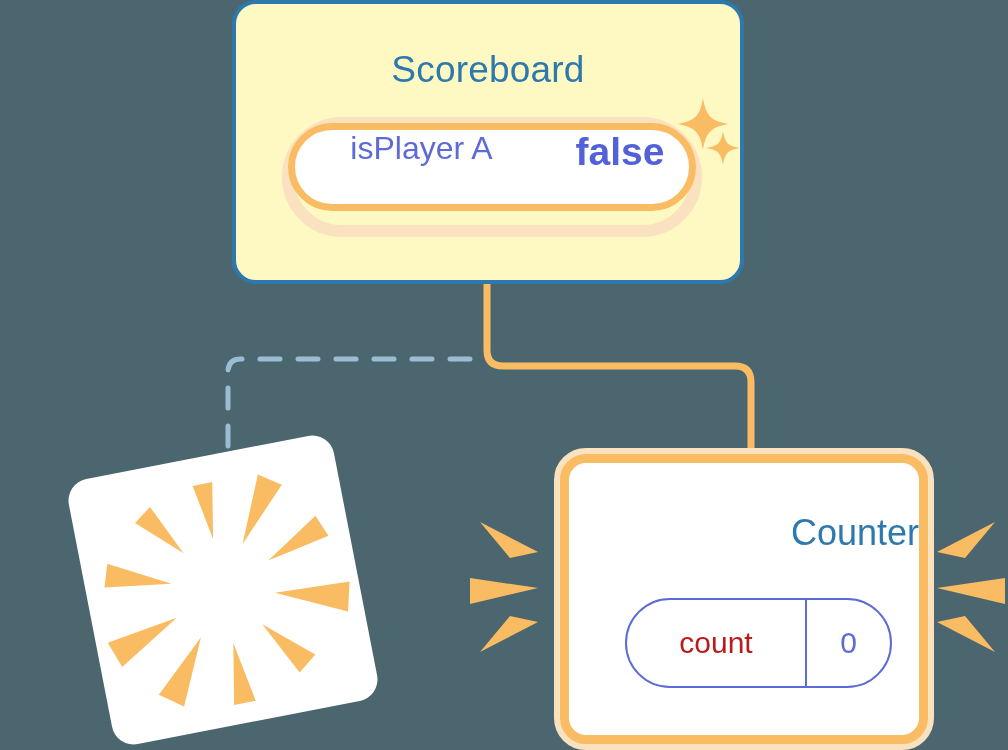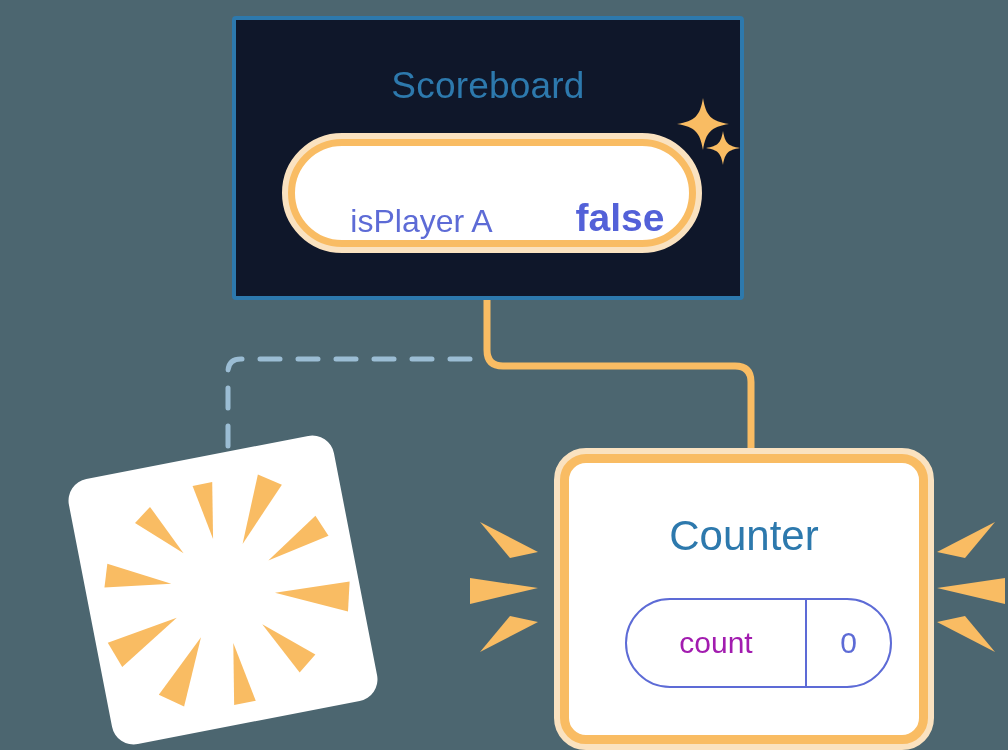--- a/index.html
+++ b/index.html
@@ -27,27 +27,27 @@
     width: 1008px;
     height: 750px;
   }
   #connector-layer { z-index: 5; }
   #sparkle-layer { z-index: 30; }
 
   
   #scoreboard-card {
     position: absolute;
     left: 232px;
-    top: 16px;
+    top: 0px;
     width: 512px;
     height: 284px;
     box-sizing: border-box;
-    background: #0f172a;
+    background: #fef9c3;
     border: 4px solid #2d79ad;
-    border-radius: 4px;
+    border-radius: 24px;
     z-index: 12;
   }
   #scoreboard-title {
     text-align: center;
     color: #2d79ad;
     font-size: 37px;
     font-weight: 400;
     letter-spacing: 0.2px;
     margin-top: 47px;
     line-height: 1;
@@ -67,27 +67,27 @@
     width: 420px;
     height: 120px;
     box-sizing: border-box;
     border: 12px solid #fae2c0;
     border-radius: 60px;
   }
   #scoreboard-pill {
     position: absolute;
     left: 6px; top: 6px;
     width: 408px;
-    height: 108px;
+    height: 88px;
     box-sizing: border-box;
     background: #ffffff;
     border: 7px solid #f9bc63;
     border-radius: 54px;
     display: flex;
-    align-items: flex-end;
+    align-items: flex-start;
     overflow: hidden;
   }
   #scoreboard-pill-key {
     flex: 0 0 253px;
     display: flex;
     align-items: center;
     justify-content: center;
     color: #5d6bd6;
     font-size: 32px;
     font-weight: 400;
@@ -129,23 +129,23 @@
     position: absolute;
     left: 6px; top: 6px;
     width: 368px;
     height: 290px;
     box-sizing: border-box;
     background: #ffffff;
     border: 9px solid #f9bc63;
     border-radius: 26px;
   }
   #counter-title {
-    text-align: center;
+    text-align: right;
     color: #2d79ad;
-    font-size: 42px;
+    font-size: 36px;
     font-weight: 400;
     margin-top: 52px;
     line-height: 1;
   }
   #counter-pill {
     position: absolute;
     left: 56px;
     top: 135px;
     width: 267px;
     height: 90px;
@@ -155,21 +155,21 @@
     border-radius: 45px;
     display: flex;
     align-items: stretch;
     overflow: hidden;
   }
   #counter-pill-key {
     flex: 0 0 178px;
     display: flex;
     align-items: center;
     justify-content: center;
-    color: #a21caf;
+    color: #b91c1c;
     font-size: 30px;
   }
   #counter-pill-divider {
     flex: 0 0 2px;
     width: 2px;
     background: #5d6bd6;
   }
   #counter-pill-value {
     flex: 1 1 auto;
     display: flex;

